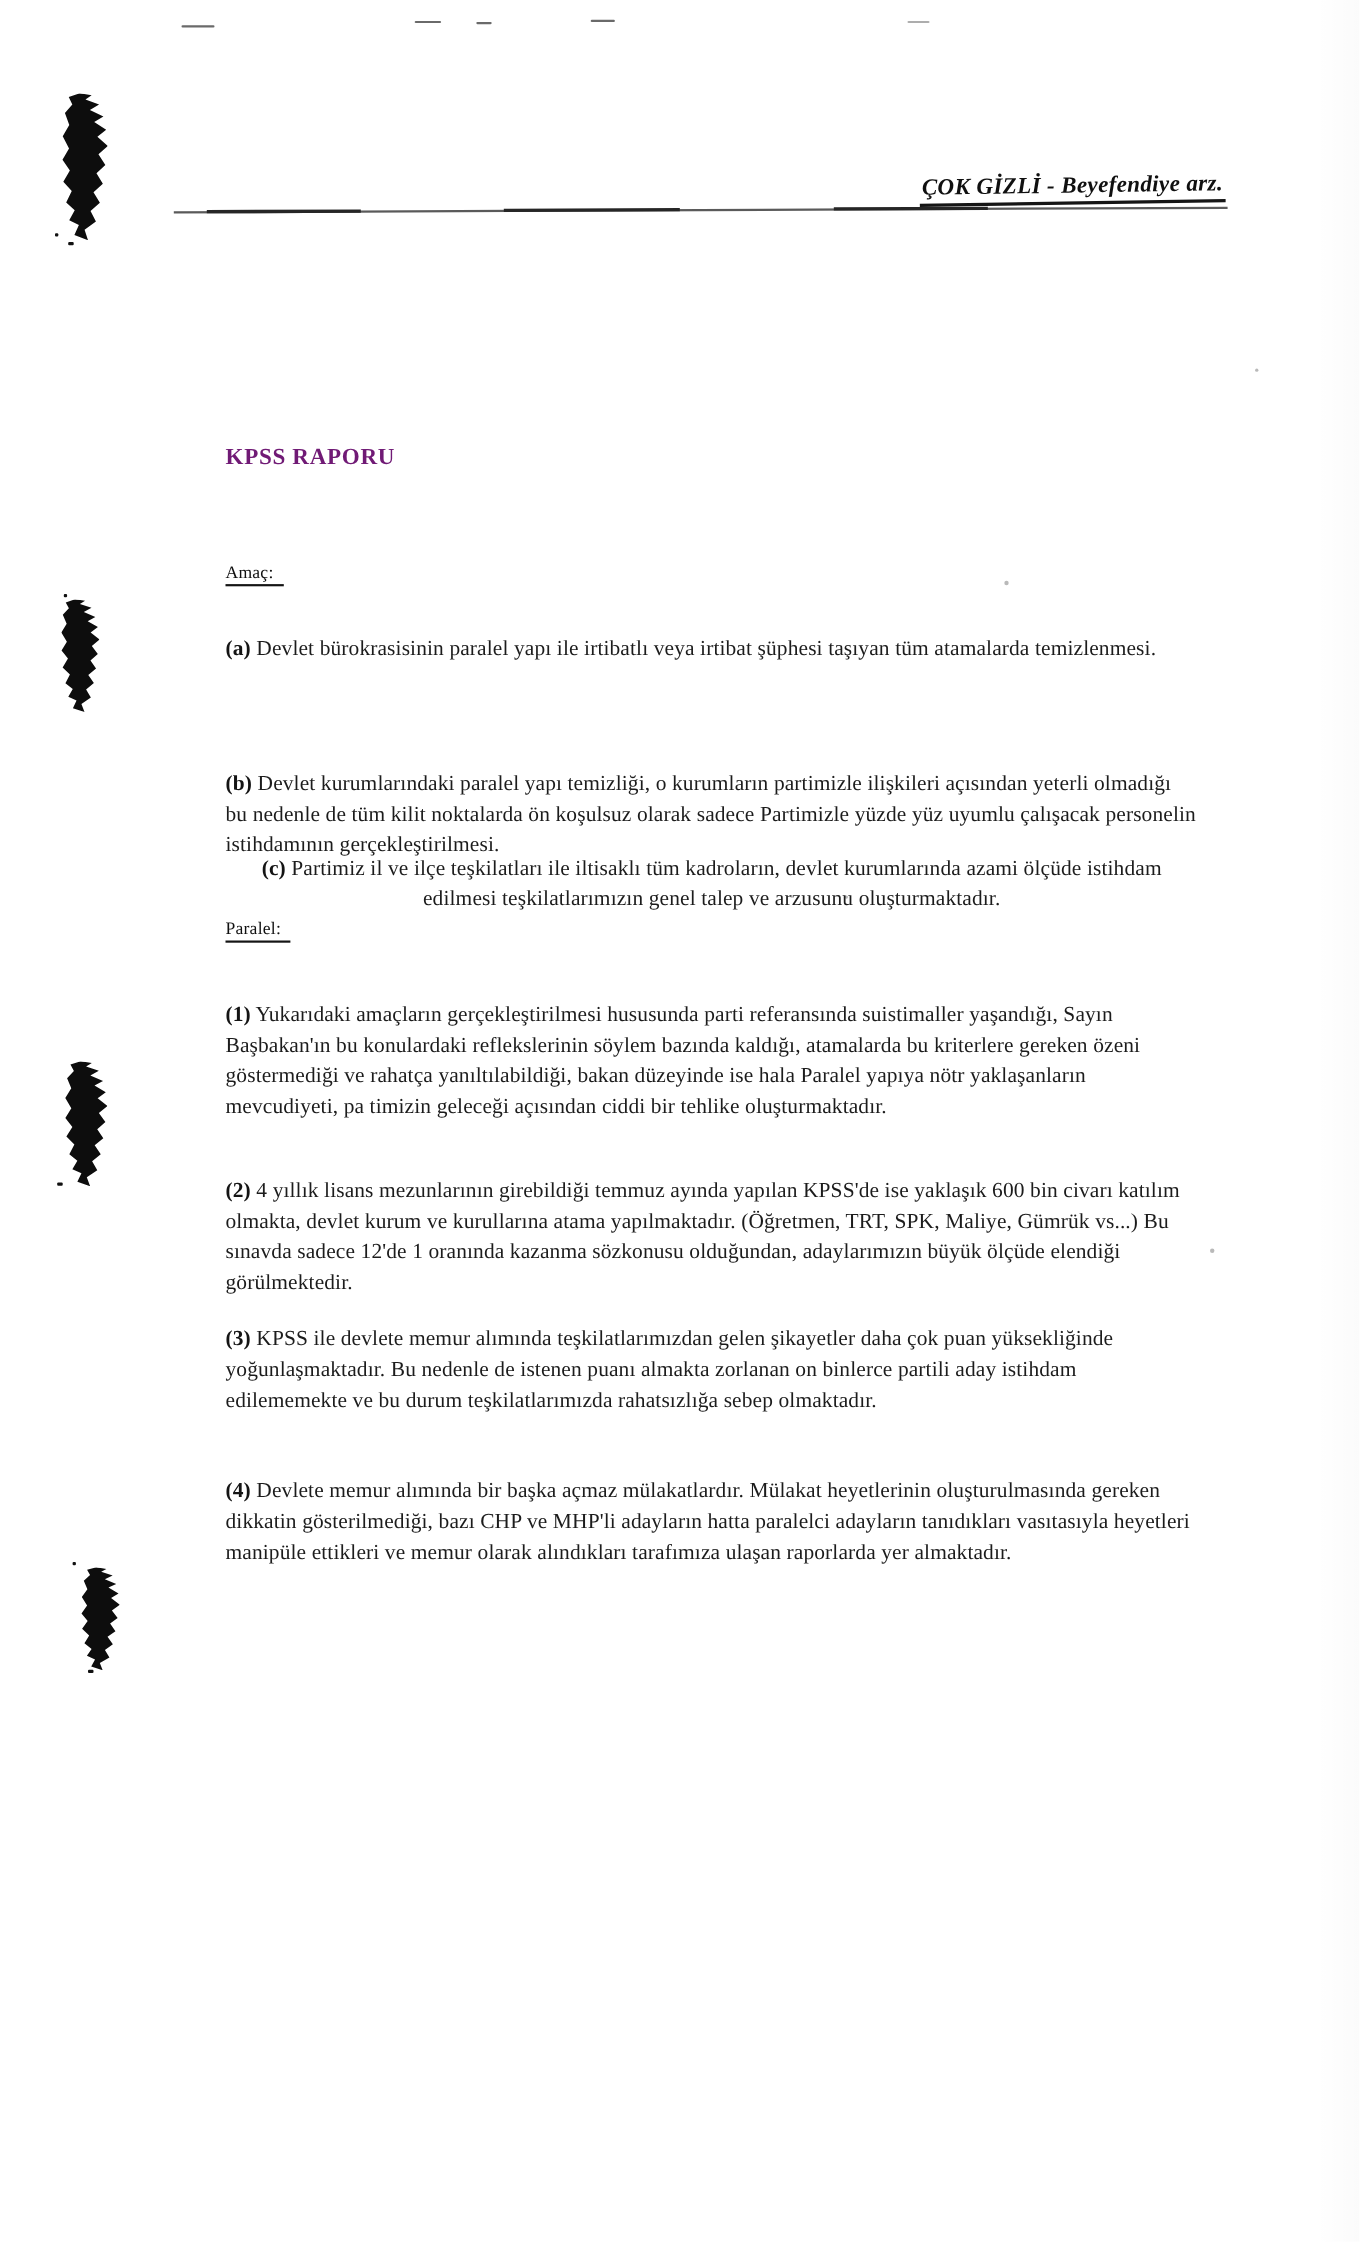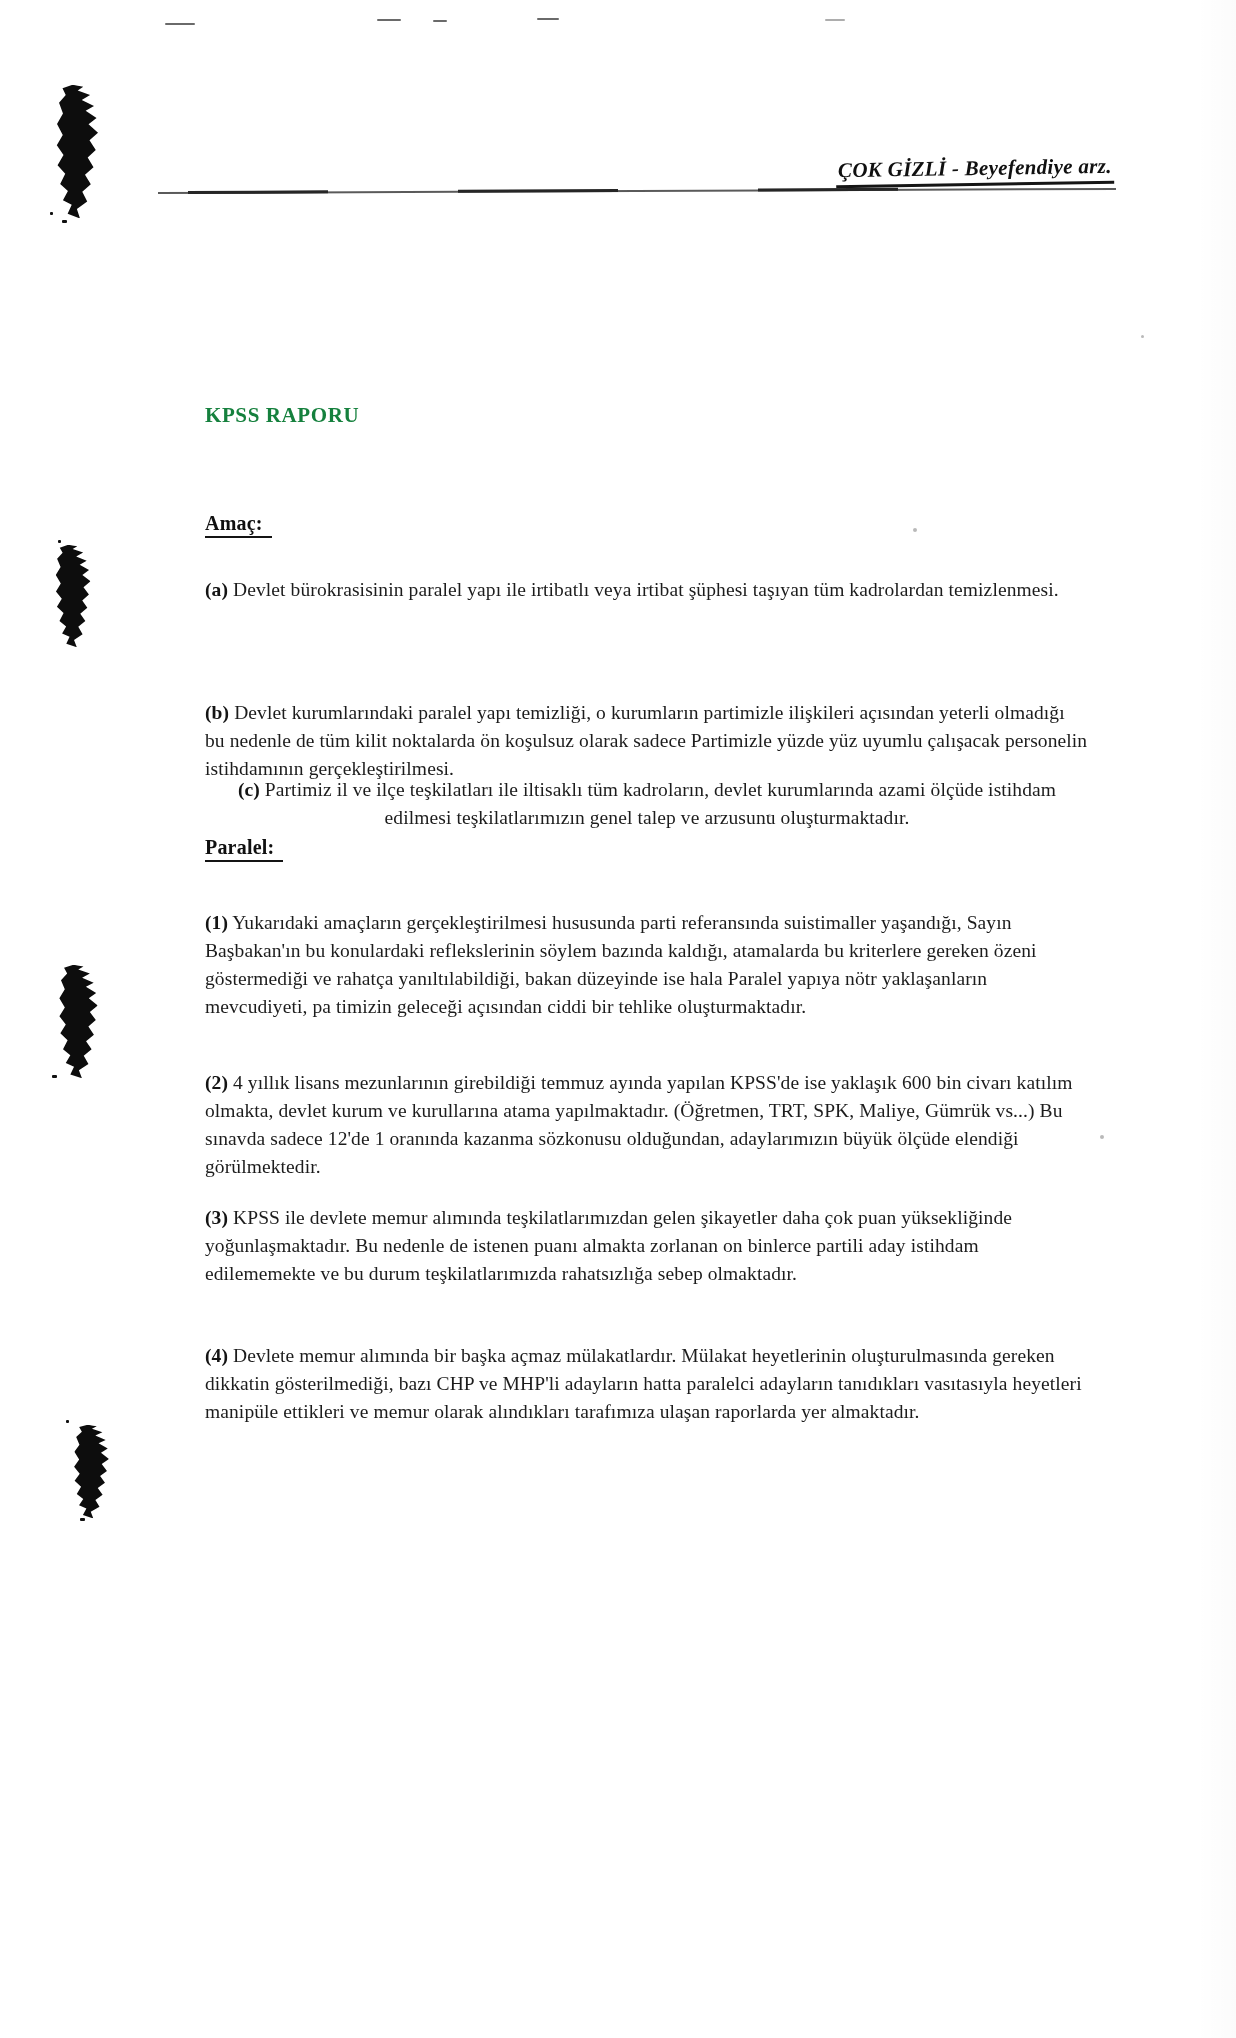--- a/index.html
+++ b/index.html
@@ -51,26 +51,26 @@
     position:absolute;
     background:#0d0d0d;
     clip-path:polygon(38% 0%,62% 1%,50% 4%,78% 7%,60% 11%,88% 15%,70% 19%,95% 24%,78% 29%,100% 35%,82% 41%,97% 48%,80% 54%,94% 61%,76% 67%,90% 74%,72% 80%,84% 87%,62% 93%,70% 100%,42% 97%,50% 90%,30% 87%,40% 80%,22% 75%,32% 67%,14% 61%,26% 53%,10% 46%,22% 38%,8% 30%,20% 22%,10% 14%,24% 8%,16% 3%);
   }
   .fleck{
     position:absolute;background:#111;width:3px;height:3px;border-radius:1px;
   }
   
   .doc-title{
     position:absolute;left:205px;top:403px;
-    font-size:21px;font-weight:700;color:#15803d;
+    font-size:21px;font-weight:700;color:#701a75;
     letter-spacing:0.6px;
   }
   .sec-heading{
     position:absolute;left:205px;
-    font-size:20px;font-weight:700;color:#101010;
+    font-size:16px;font-weight:400;color:#101010;
     border-bottom:2px solid #141414;
     padding:0 9px 1px 0;
     letter-spacing:0.2px;
   }
   .para{
     position:absolute;left:205px;width:884px;
     font-size:19.5px;line-height:28px;
     color:#1c1c1c;
     letter-spacing:0.1px;
   }
@@ -110,21 +110,21 @@
 <div class="fleck" style="left:52px;top:1075px;width:5px;"></div>
 
 <div class="blob" style="left:70px;top:1425px;width:38px;height:93px;transform:rotate(4deg);"></div>
 <div class="fleck" style="left:66px;top:1420px;"></div>
 <div class="fleck" style="left:80px;top:1518px;width:5px;"></div>
 
 <div class="doc-title">KPSS RAPORU</div>
 
 <div class="sec-heading" style="top:512px;">Amaç:</div>
 
-<p class="para" style="top:556px;"><span class="plabel">(a)</span> <span>Devlet bürokrasisinin paralel yapı ile irtibatlı veya irtibat şüphesi taşıyan tüm kadrolardan temizlenmesi.</span></p>
+<p class="para" style="top:556px;"><span class="plabel">(a)</span> <span>Devlet bürokrasisinin paralel yapı ile irtibatlı veya irtibat şüphesi taşıyan tüm atamalarda temizlenmesi.</span></p>
 
 <p class="para" style="top:679px;"><span class="plabel">(b)</span> <span>Devlet kurumlarındaki paralel yapı temizliği, o kurumların partimizle ilişkileri açısından yeterli olmadığı bu nedenle de tüm kilit noktalarda ön koşulsuz olarak sadece Partimizle yüzde yüz uyumlu çalışacak personelin istihdamının gerçekleştirilmesi.</span></p>
 
 <p class="para" style="top:756px;text-align:center;"><span class="plabel">(c)</span> <span>Partimiz il ve ilçe teşkilatları ile iltisaklı tüm kadroların, devlet kurumlarında azami ölçüde istihdam edilmesi teşkilatlarımızın genel talep ve arzusunu oluşturmaktadır.</span></p>
 
 <div class="sec-heading" style="top:836px;">Paralel:</div>
 
 <p class="para" style="top:889px;"><span class="plabel">(1)</span> <span>Yukarıdaki amaçların gerçekleştirilmesi hususunda parti referansında suistimaller yaşandığı, Sayın Başbakan'ın bu konulardaki reflekslerinin söylem bazında kaldığı, atamalarda bu kriterlere gereken özeni göstermediği ve rahatça yanıltılabildiği, bakan düzeyinde ise hala Paralel yapıya nötr yaklaşanların mevcudiyeti, pa timizin geleceği açısından ciddi bir tehlike oluşturmaktadır.</span></p>
 
 <p class="para" style="top:1049px;"><span class="plabel">(2)</span> <span>4 yıllık lisans mezunlarının girebildiği temmuz ayında yapılan KPSS'de ise yaklaşık 600 bin civarı katılım olmakta, devlet kurum ve kurullarına atama yapılmaktadır. (Öğretmen, TRT, SPK, Maliye, Gümrük vs...) Bu sınavda sadece 12'de 1 oranında kazanma sözkonusu olduğundan, adaylarımızın büyük ölçüde elendiği görülmektedir.</span></p>

